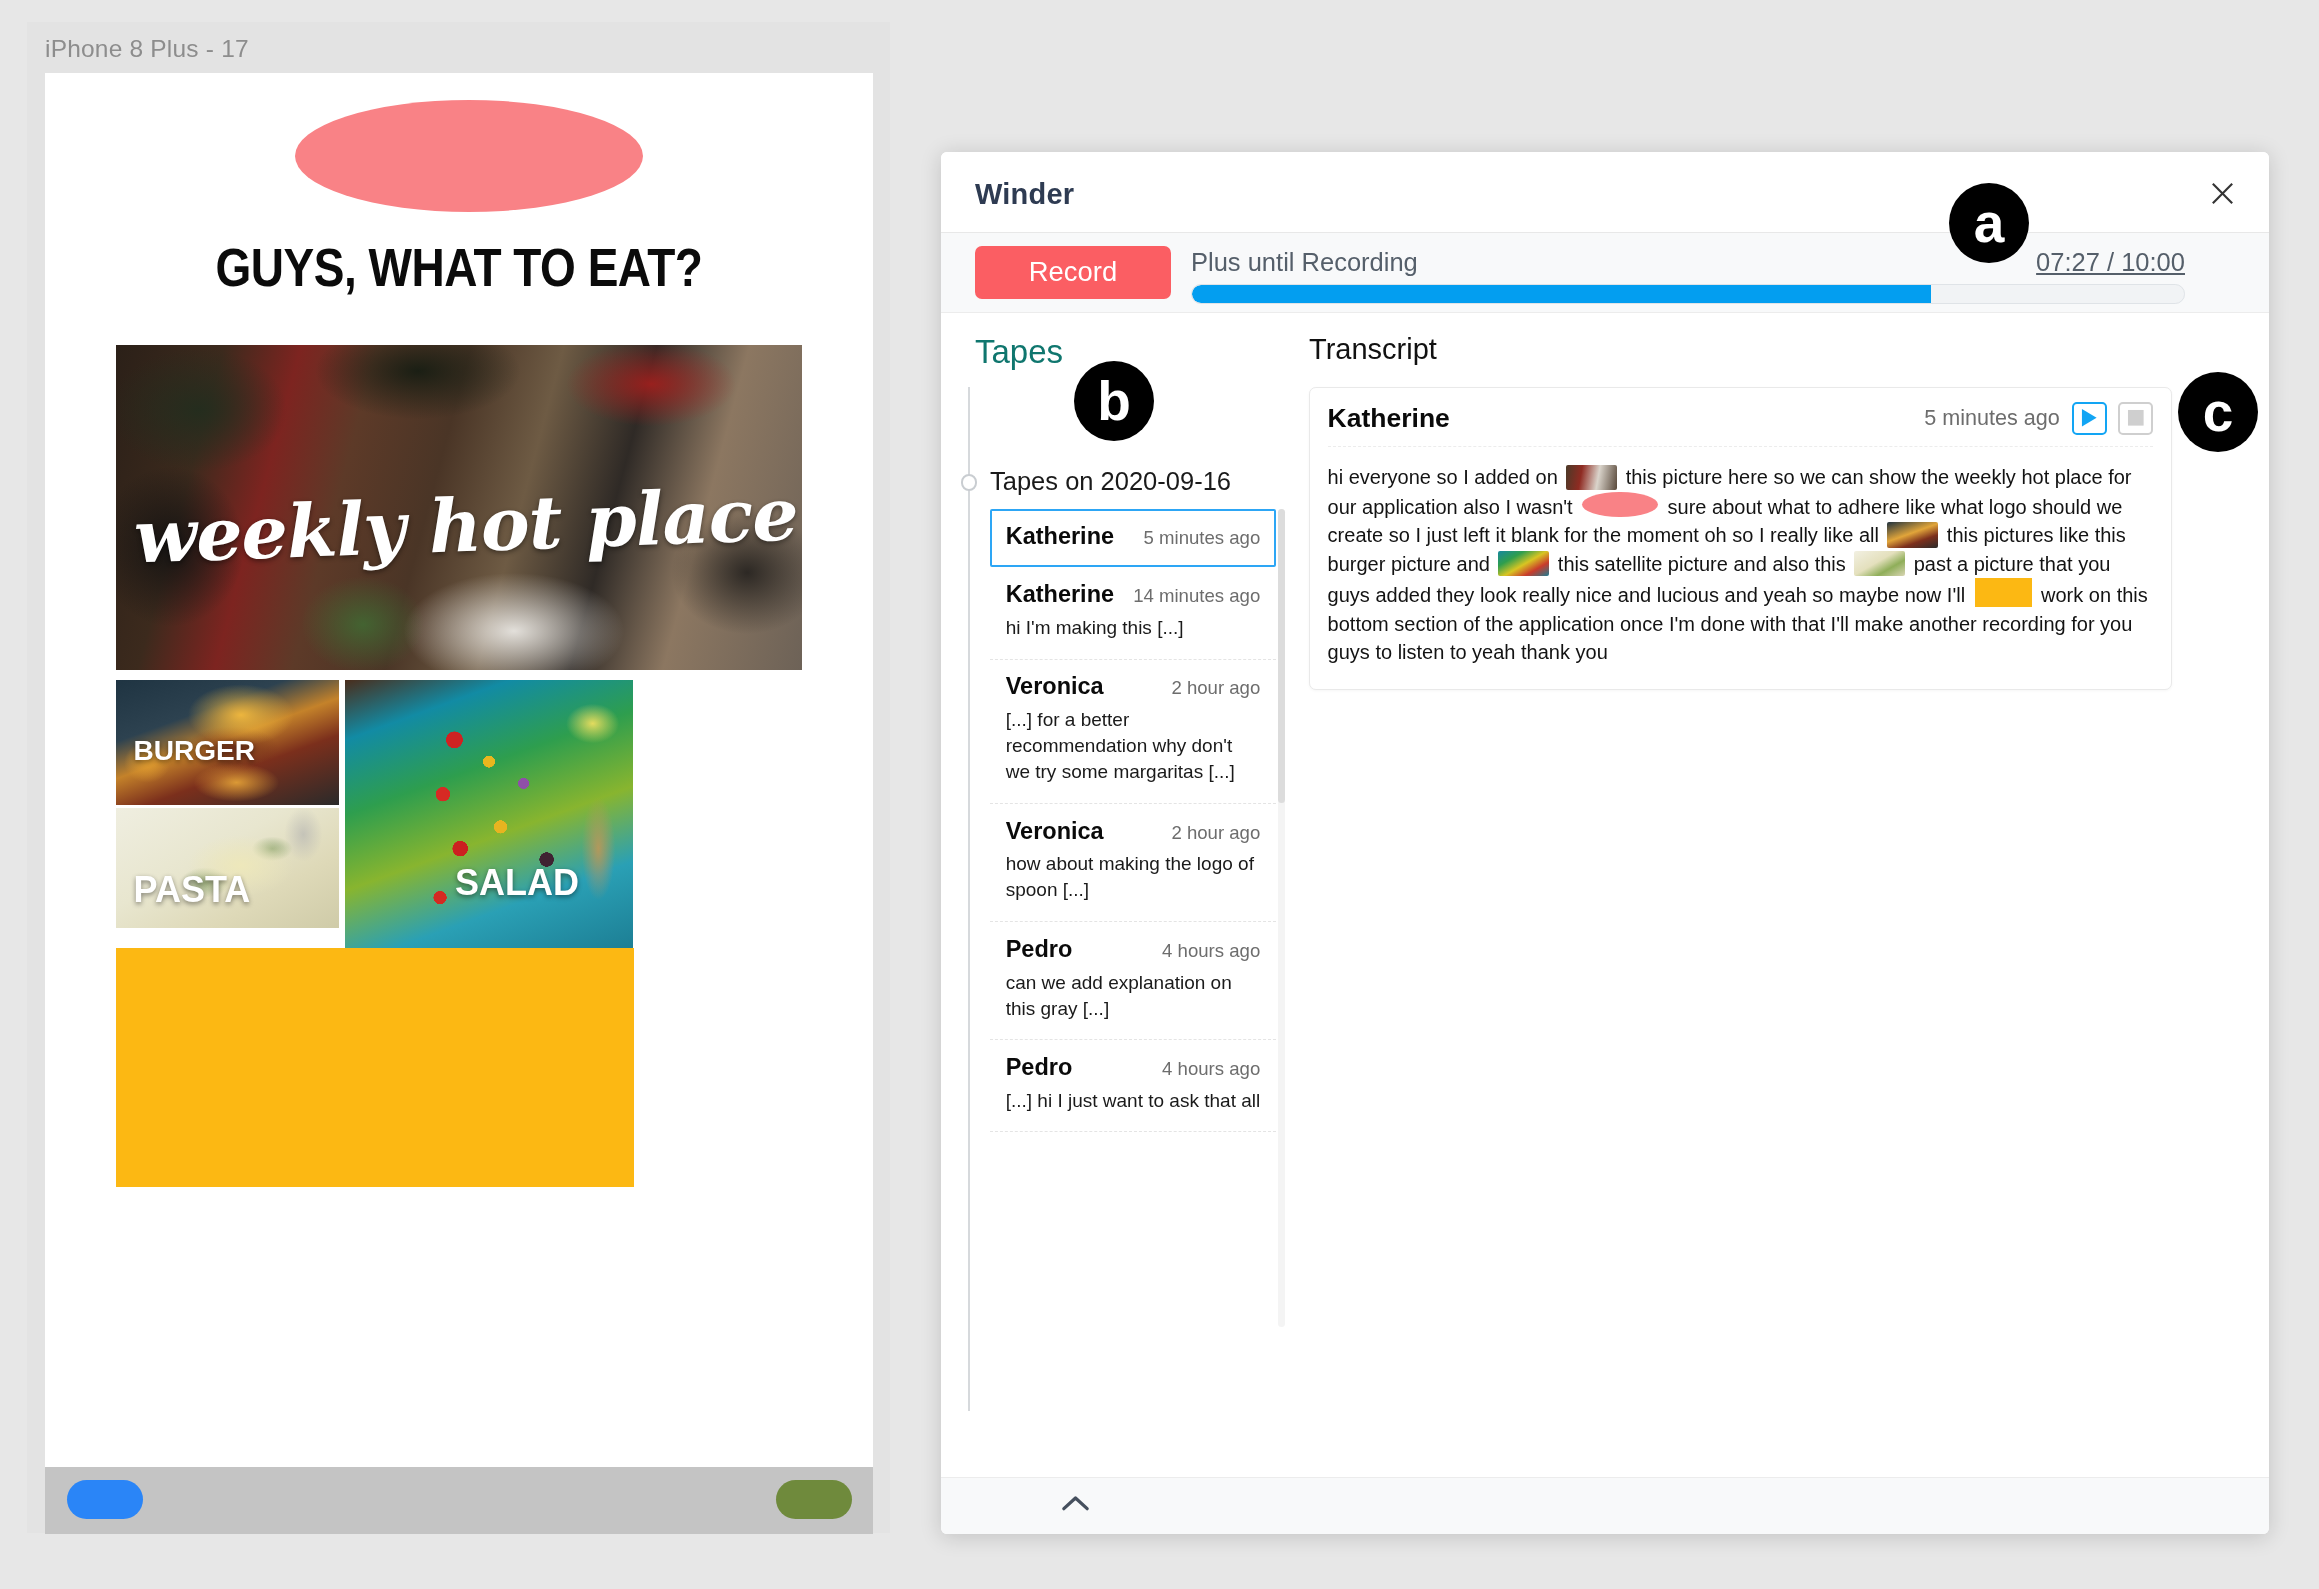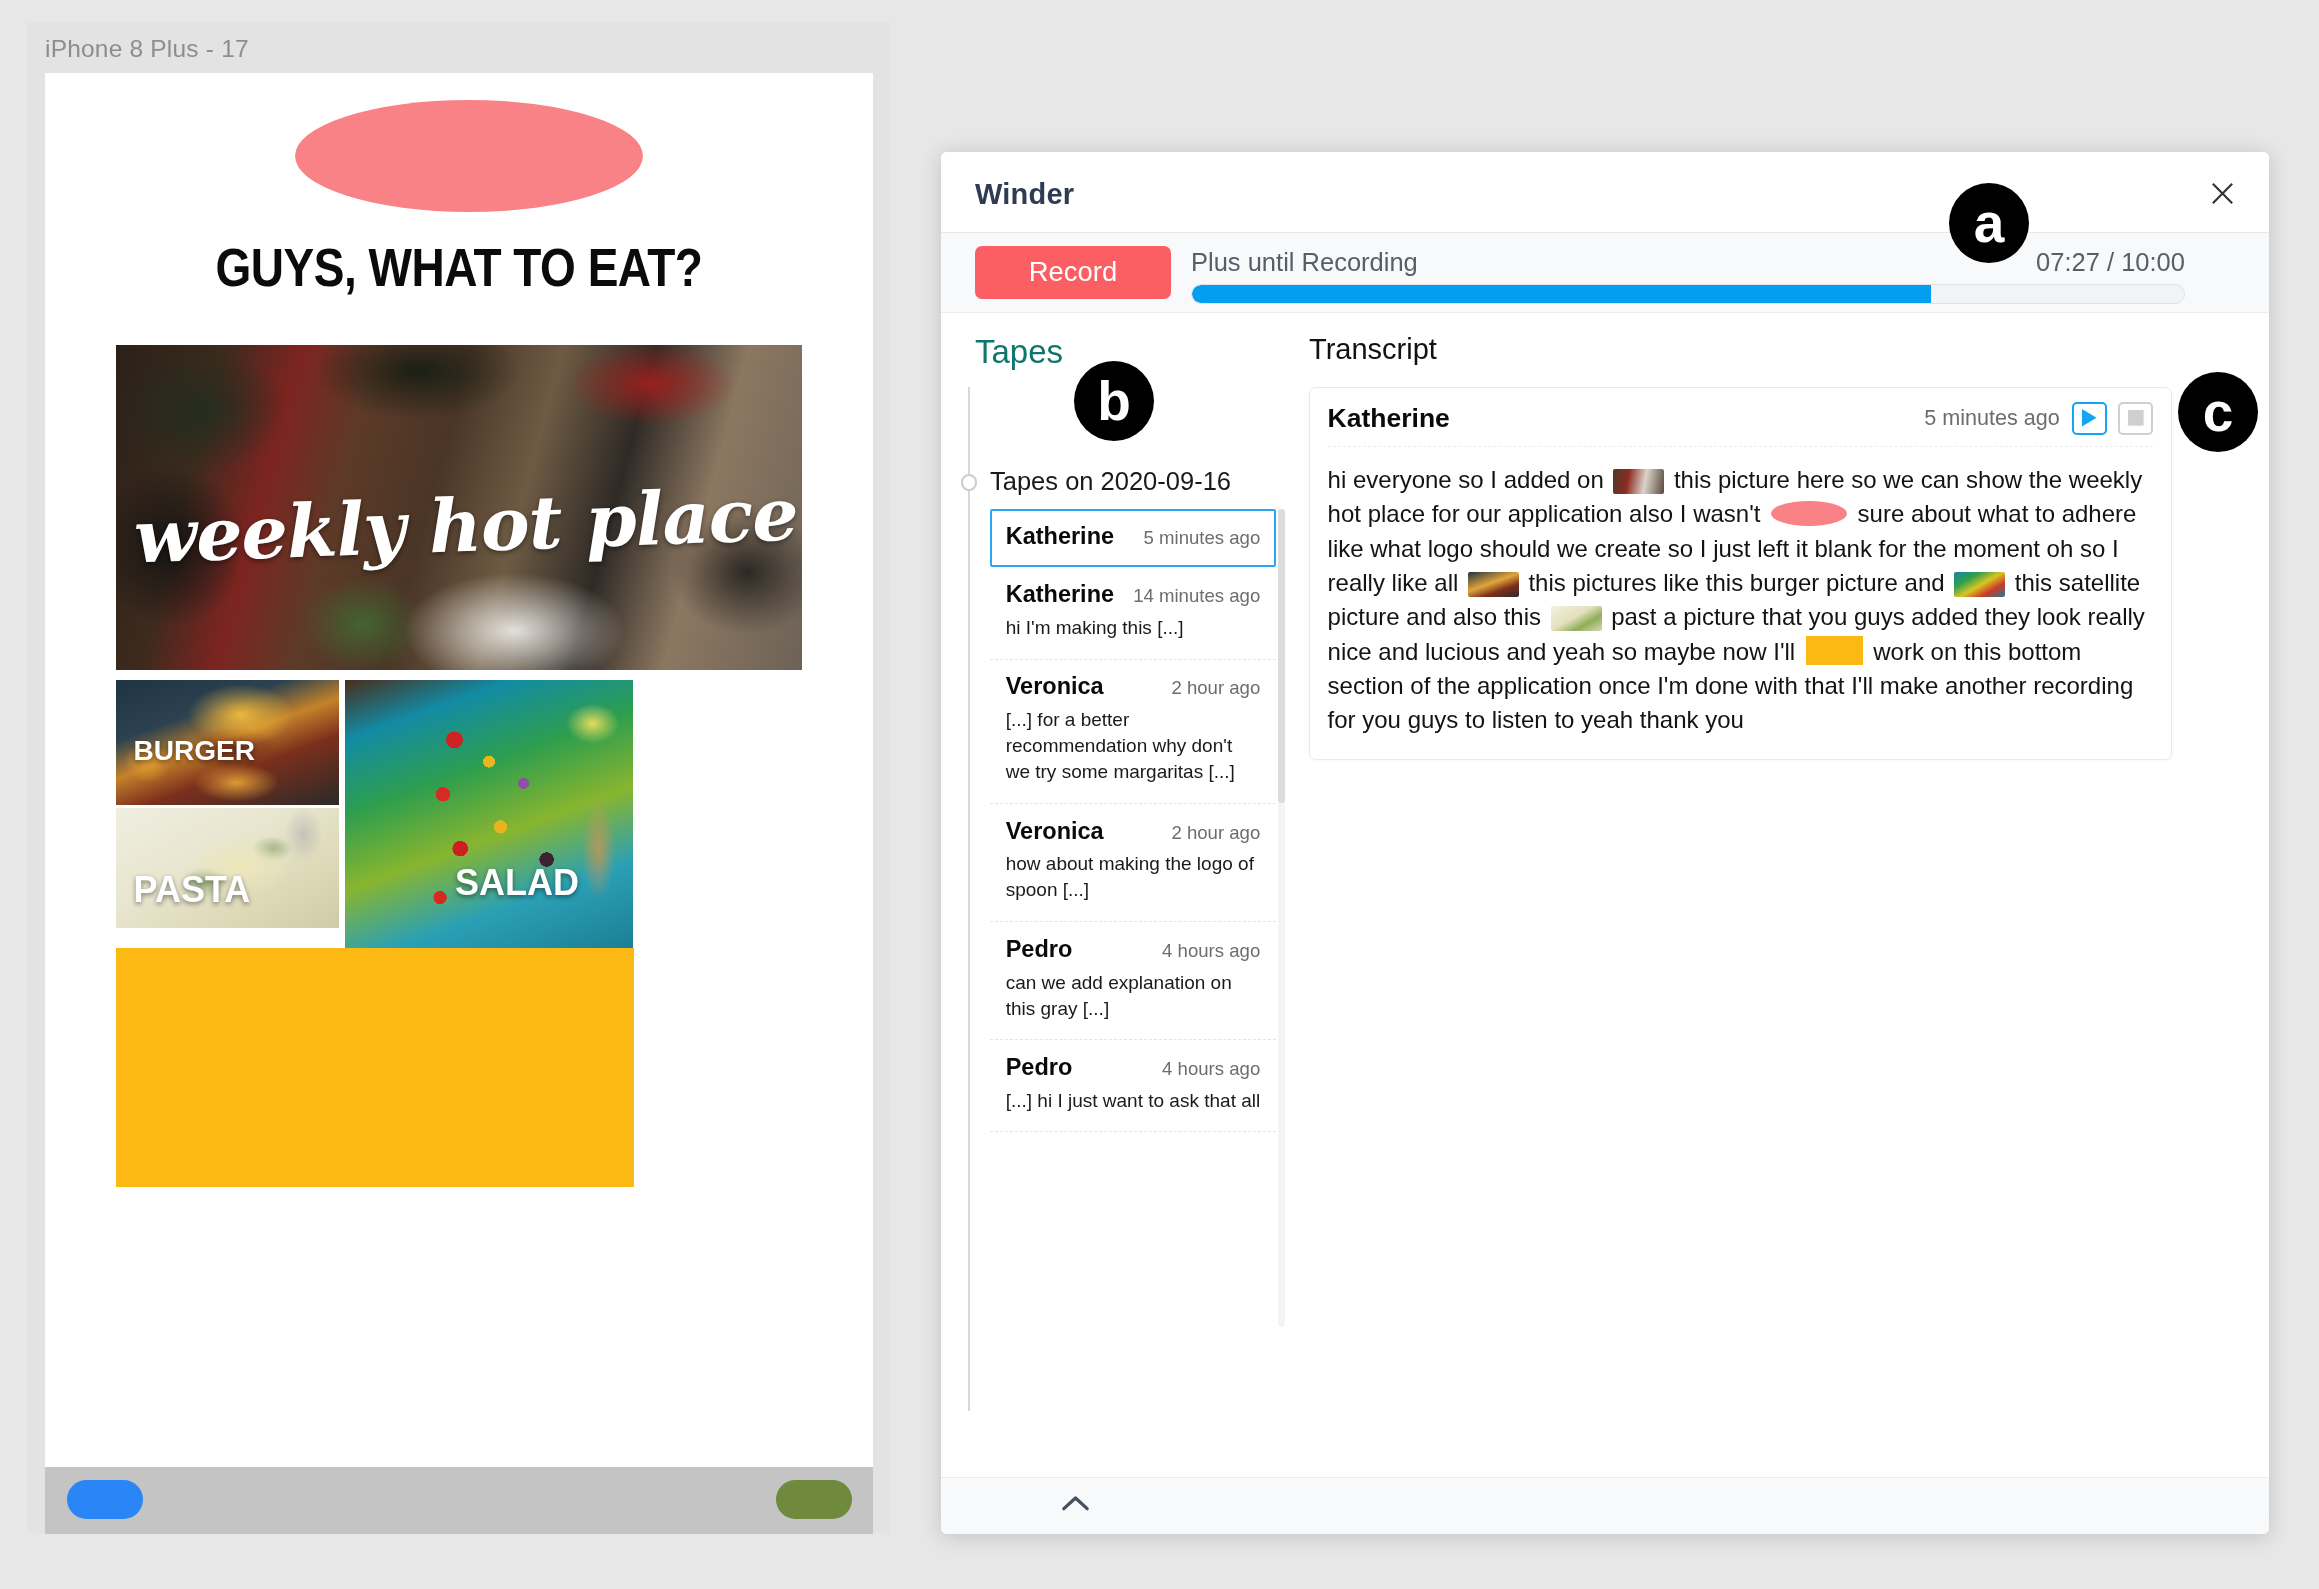--- a/index.html
+++ b/index.html
@@ -137,21 +137,21 @@
     background:#fb5e63; border:none; border-radius:6.9px;
     color:#fff; font-size:27.4px; font-family:"Liberation Sans", sans-serif;
     cursor:pointer;
   }
   #time-label {
     position:absolute; left:250px; top:14.7px;
     font-size:25.5px; color:#555f6a;
   }
   #time-value {
     position:absolute; right:84px; top:14.7px;
-    font-size:25.5px; color:#555f6a;
+    font-size:25.5px; color:#555f6a;text-decoration:underline;
   }
   #progress-track {
     position:absolute; left:250px; right:84px; top:51px; height:19.6px;
     background:#f1f3f5; border:1px solid #dfe3e7; border-radius:9.8px; overflow:hidden;
   }
   #progress-fill { height:100%; width:74.5%; background:#039ef0; border-radius:9.8px 0 0 9.8px; }
 
   #panes { position:relative; height:1111px; }
 
   #tapes-pane { position:absolute; left:0; top:0; width:529px; height:100%; }
@@ -204,21 +204,21 @@
   #tc-name { font-size:26.5px; font-weight:bold; color:#0a0a0a; }
   #tc-right { display:flex; align-items:center; gap:11.8px; }
   #tc-time { font-size:21.6px; color:#6d6d6d; }
   .ctrl-btn {
     width:35px; height:33px; border-radius:4.9px;
     display:flex; align-items:center; justify-content:center; cursor:pointer;
   }
   #play-btn { border:2px solid #12a5f4; }
   #stop-btn { border:2px solid #cfcfcf; }
   #tc-body {
-    margin-top:15.7px; font-size:24px; line-height:1.43; color:#131313;
+    margin-top:15.7px; font-size:20px; line-height:1.43; color:#131313;
   }
   .thumb {
     display:inline-block; vertical-align:-5.9px; margin:0 2.9px;
     width:51px; height:25.5px; border-radius:2px;
   }
   .thumb-hero {
     background:linear-gradient(100deg,#4a3a28,#8f2b22 30%,#dad4cb 62%,#58483a);
   }
   .thumb-burger {
     background:linear-gradient(160deg,#20323f,#e1a53a 45%,#7c2f1c 70%,#2a2a2a);

